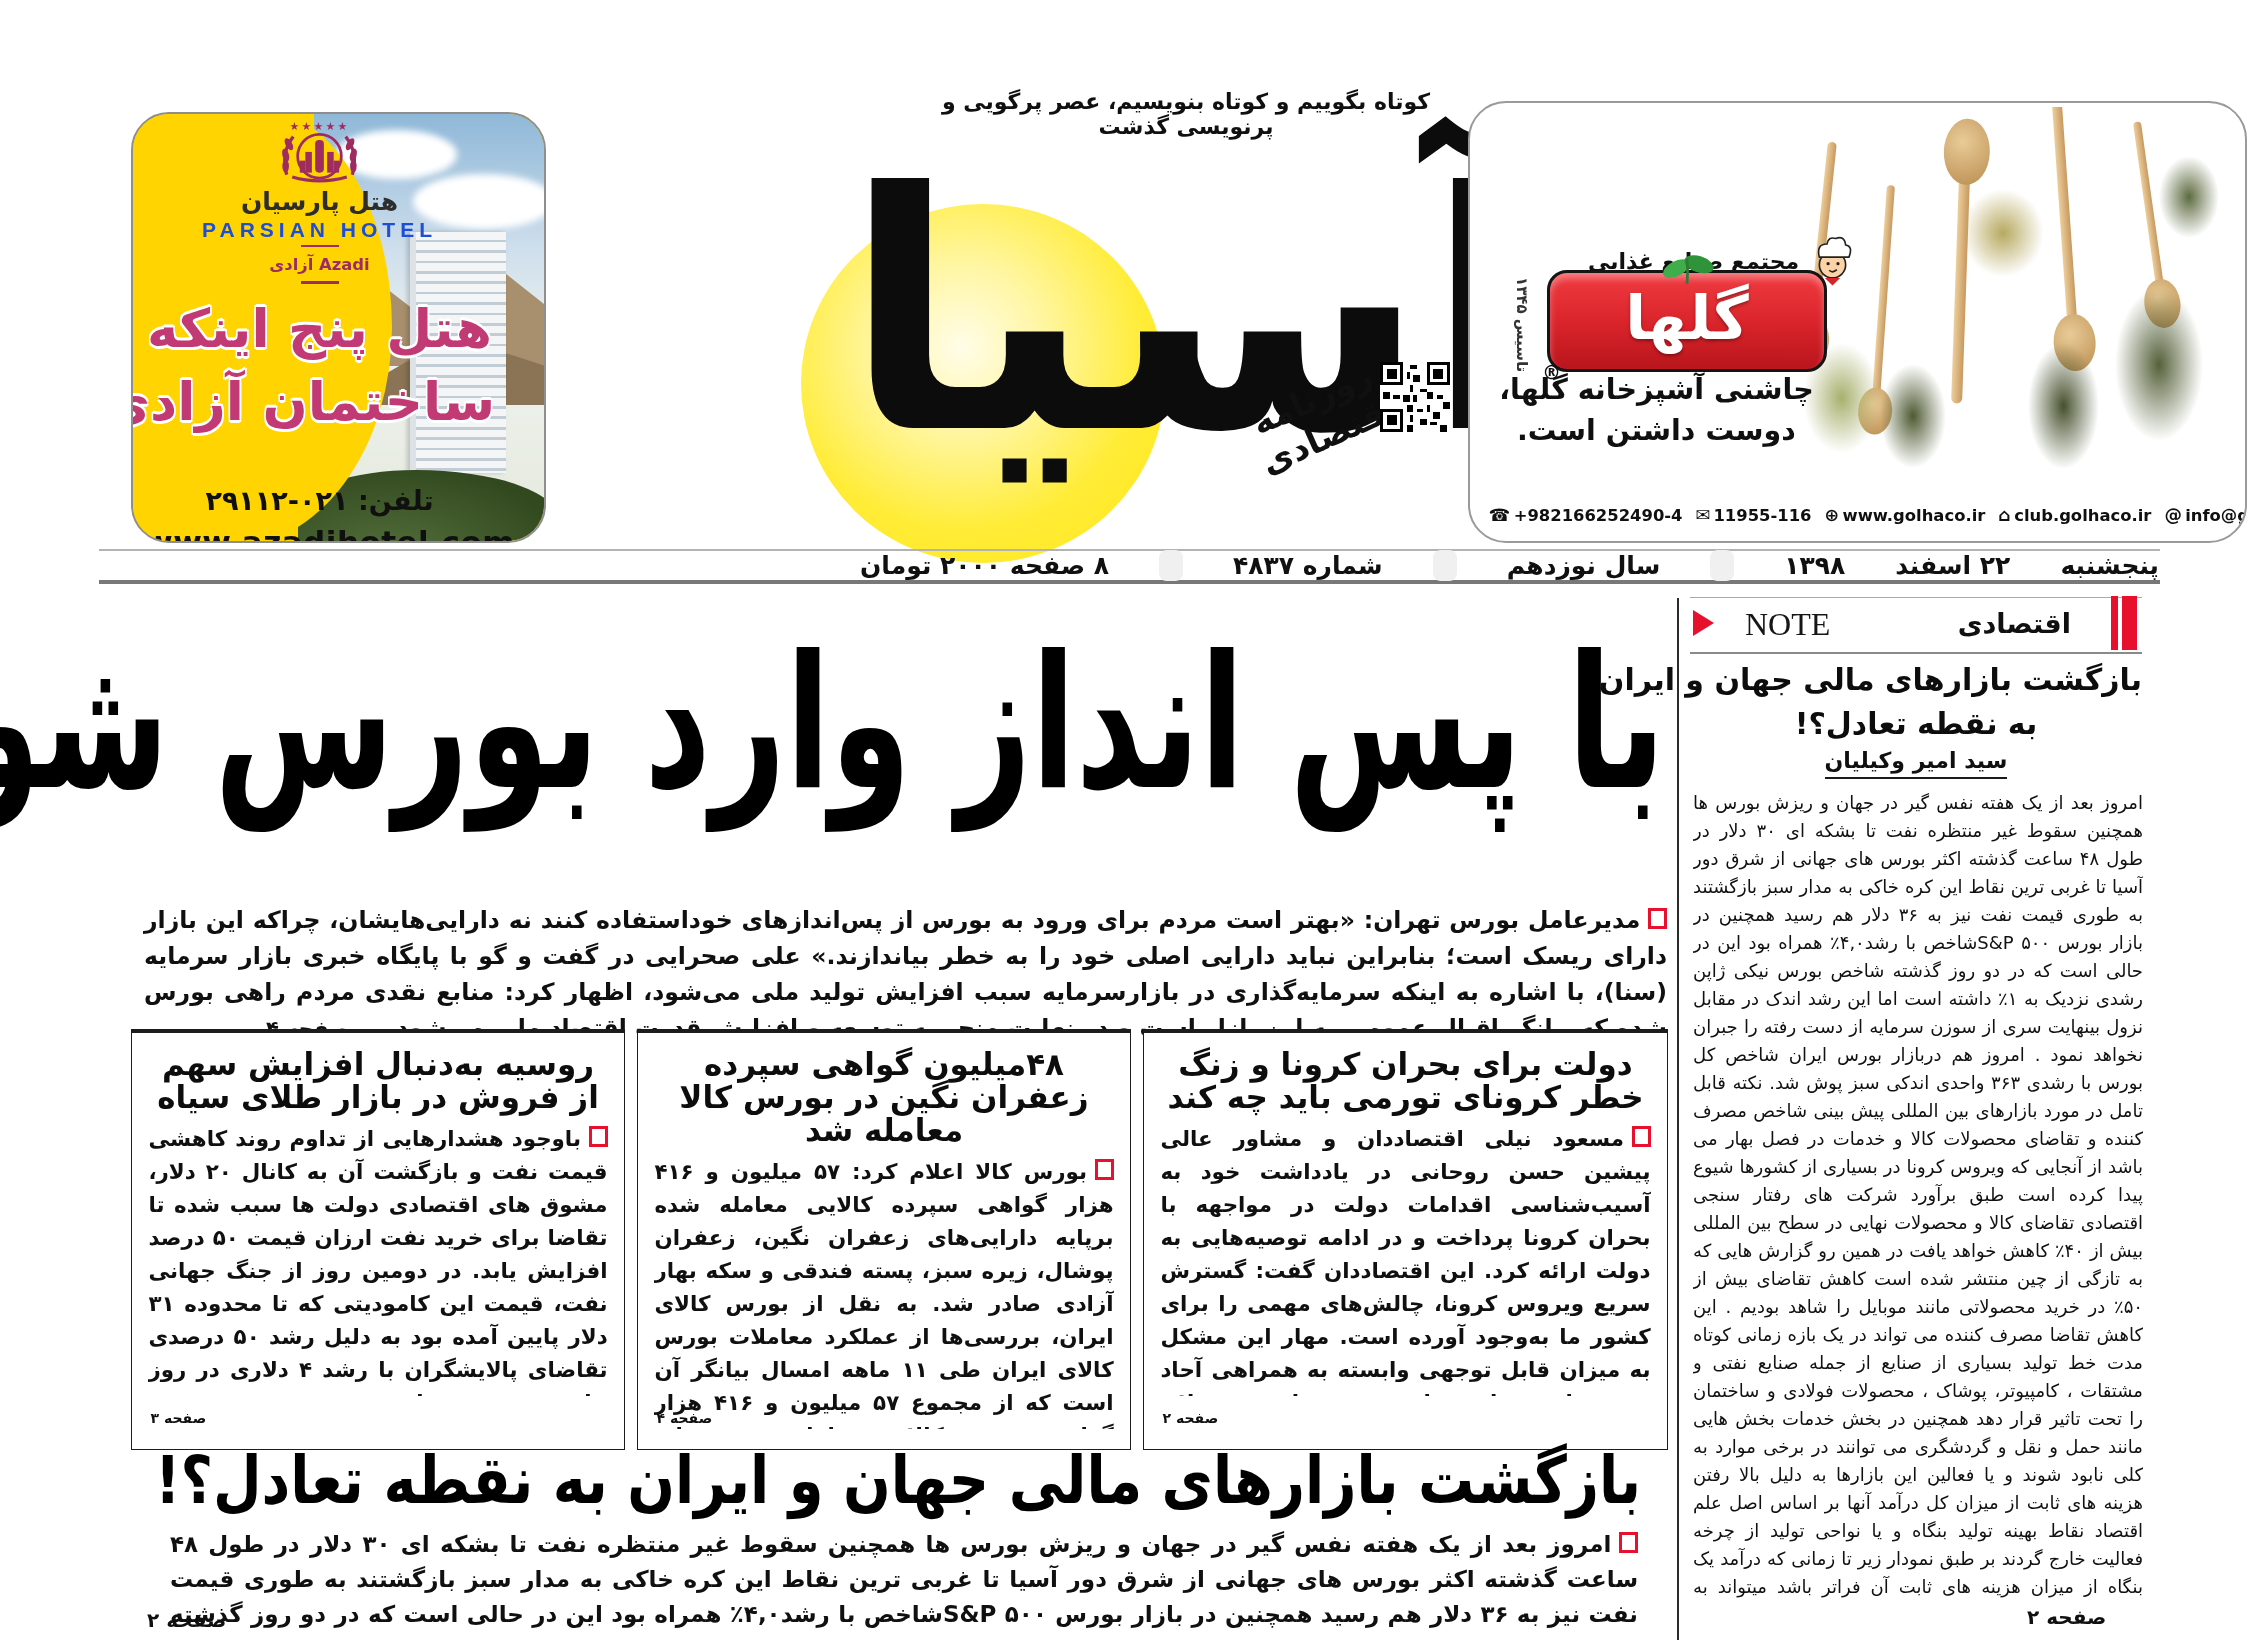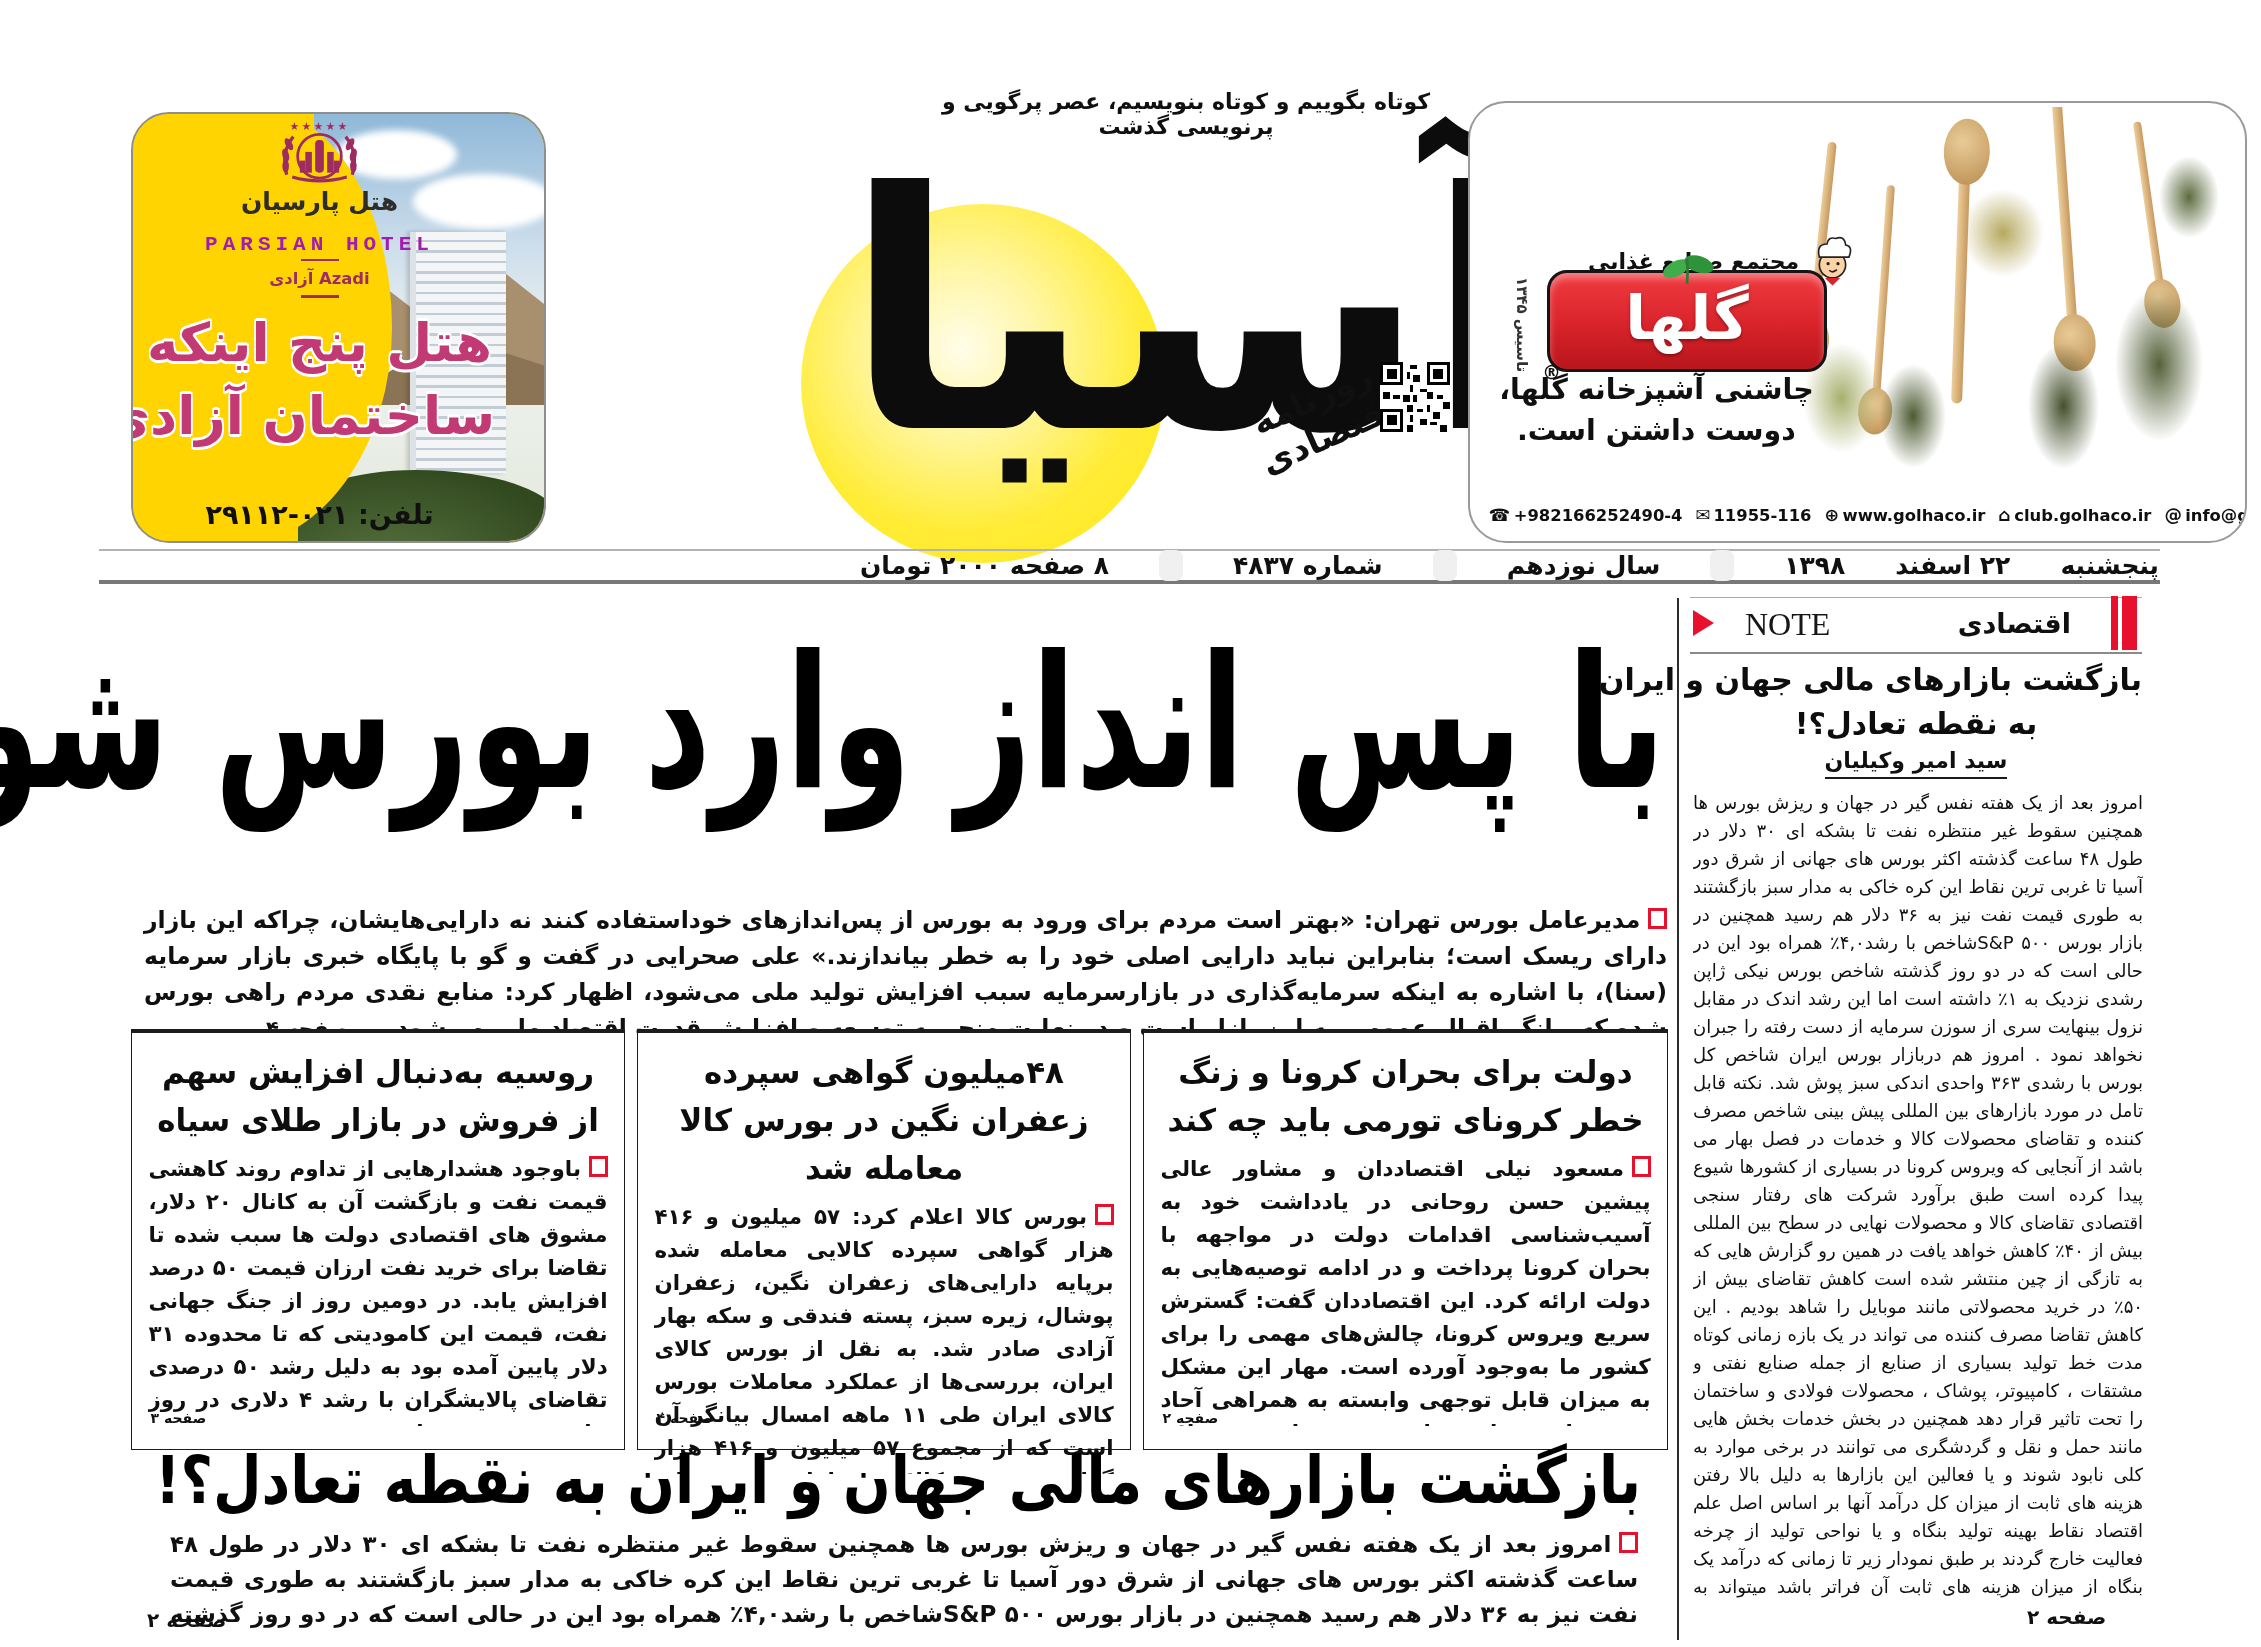--- a/index.html
+++ b/index.html
@@ -14,21 +14,21 @@
   .hp-sky{position:absolute;inset:0;background:linear-gradient(180deg,#8fb8d8 0%,#cfdfec 32%,#eef2ef 55%,#e4e9dc 100%);}
   .hp-cloud{position:absolute;background:#fff;border-radius:50%;filter:blur(3.8px);}
   .hp-mtn1{position:absolute;left:0;top:137px;width:100%;height:115px;background:#a8906e;clip-path:polygon(0 62%,22% 18%,48% 58%,76% 8%,100% 46%,100% 100%,0 100%);}
   .hp-mtn2{position:absolute;left:0;top:192px;width:100%;height:99px;background:#8b7455;clip-path:polygon(0 40%,30% 70%,60% 30%,100% 60%,100% 100%,0 100%);}
   .hp-bld{position:absolute;right:38px;top:118px;width:90px;height:241px;background:repeating-linear-gradient(180deg,#f3f5f7 0 7.7px,#c2ccd5 7.7px 10.4px);border-left:6.6px solid #dde2e7;box-shadow:-2.7px 0 4.4px rgba(0,0,0,.18);}
   .hp-green{position:absolute;left:-16.4px;right:-16.4px;bottom:-22px;height:93px;background:radial-gradient(ellipse at 35% 100%,#55713d 0%,#32491f 75%);border-radius:45% 55% 0 0;}
   .hp-yellow{position:absolute;left:-6.6px;top:-6.6px;bottom:-6.6px;width:266px;background:#ffd400;border-radius:0 148px 175px 0 / 0 236px 236px 0;}
   .hotel-content{position:absolute;left:11px;top:5.5px;width:351px;text-align:center;}
   .crest{display:block;margin:0 auto;}
   .h-brand-fa{font-size:25px;font-weight:bold;color:#2d2d2d;margin-top:1.1px;}
-  .h-brand-en{font-size:21px;font-weight:bold;letter-spacing:5px;color:#a21caf;margin-top:17px;font-family:Liberation Mono, monospace;}
+  .h-brand-en{font-size:21px;font-weight:bold;letter-spacing:5px;color:#1d4ed8;margin-top:2px;font-family:Liberation Sans, sans-serif;}
   .h-brand-sub{font-size:16.4px;font-weight:bold;color:#9e2c60;margin-top:3.3px;display:flex;align-items:center;justify-content:center;gap:7.7px;flex-direction:column;}
   .h-brand-sub .dash{display:inline-block;width:38px;height:2.2px;background:#9e2c60;}
   .h-head{font-size:53px;font-weight:bold;color:#c23a74;white-space:nowrap;
      text-shadow:-1.6px -1.6px 0 #fff,1.6px -1.6px 0 #fff,-1.6px 1.6px 0 #fff,1.6px 1.6px 0 #fff,0 2.7px 0 #fff,0 -2.7px 0 #fff;}
   .h-head1{margin-top:14.2px;}
   .h-head2{margin-top:12px;}
   .h-phone{font-size:27px;font-weight:bold;color:#101010;margin-top:53px;}
   .h-web{font-size:31px;font-weight:bold;color:#101010;margin-top:7.7px;letter-spacing:0.5px;}
 
   
@@ -90,21 +90,21 @@
 
   
   .main-headline{left:131px;top:634px;width:1534px;text-align:center;font-size:130px;font-weight:bold;color:#000;white-space:nowrap;transform:scaleY(1.42);transform-origin:50% 30%;letter-spacing:-2.2px;}
   .lede{left:144px;top:902px;width:1523px;font-size:23.6px;line-height:36px;font-weight:bold;text-align:justify;color:#101010;}
   .red-bullet{display:inline-block;width:13px;height:15.3px;border:3.8px solid #e8112d;margin-left:7.7px;vertical-align:-1.1px;background:#fff;}
   .pref-inline{display:inline-block;margin-right:38px;font-size:21px;}
   .news-box{top:1029px;height:416px;border:1.6px solid #1c1c1c;border-top-width:4.4px;background:#fff;}
   .box-l{left:131px;width:492px;}
   .box-m{left:637px;width:492px;}
   .box-r{left:1143px;width:523px;}
-  .box-title{margin:15.3px 13px 5.5px;text-align:center;font-size:31px;line-height:48px;font-weight:bold;color:#0d0d0d;}
+  .box-title{margin:15.3px 13px 5.5px;text-align:center;font-size:31px;line-height:33px;font-weight:bold;color:#0d0d0d;}
   .box-body{margin:7.7px 16.4px 0;font-size:21.4px;line-height:33px;font-weight:bold;text-align:justify;color:#101010;height:274px;overflow:hidden;}
   .box-pref{position:absolute;left:18.6px;bottom:23px;font-size:14px;font-weight:bold;color:#101010;}
   .bottom-headline{left:131px;top:1447px;width:1534px;text-align:center;font-size:56px;font-weight:bold;color:#000;white-space:nowrap;transform:scaleY(1.18);}
   .bottom-body{left:170px;top:1527px;width:1468px;font-size:23px;line-height:35px;font-weight:bold;text-align:justify;color:#101010;height:110px;overflow:hidden;}
   .bottom-pref{left:147px;top:1608px;font-size:20px;font-weight:bold;color:#101010;}
 </style>
 </head>
 <body>
 
 <div class="page">

